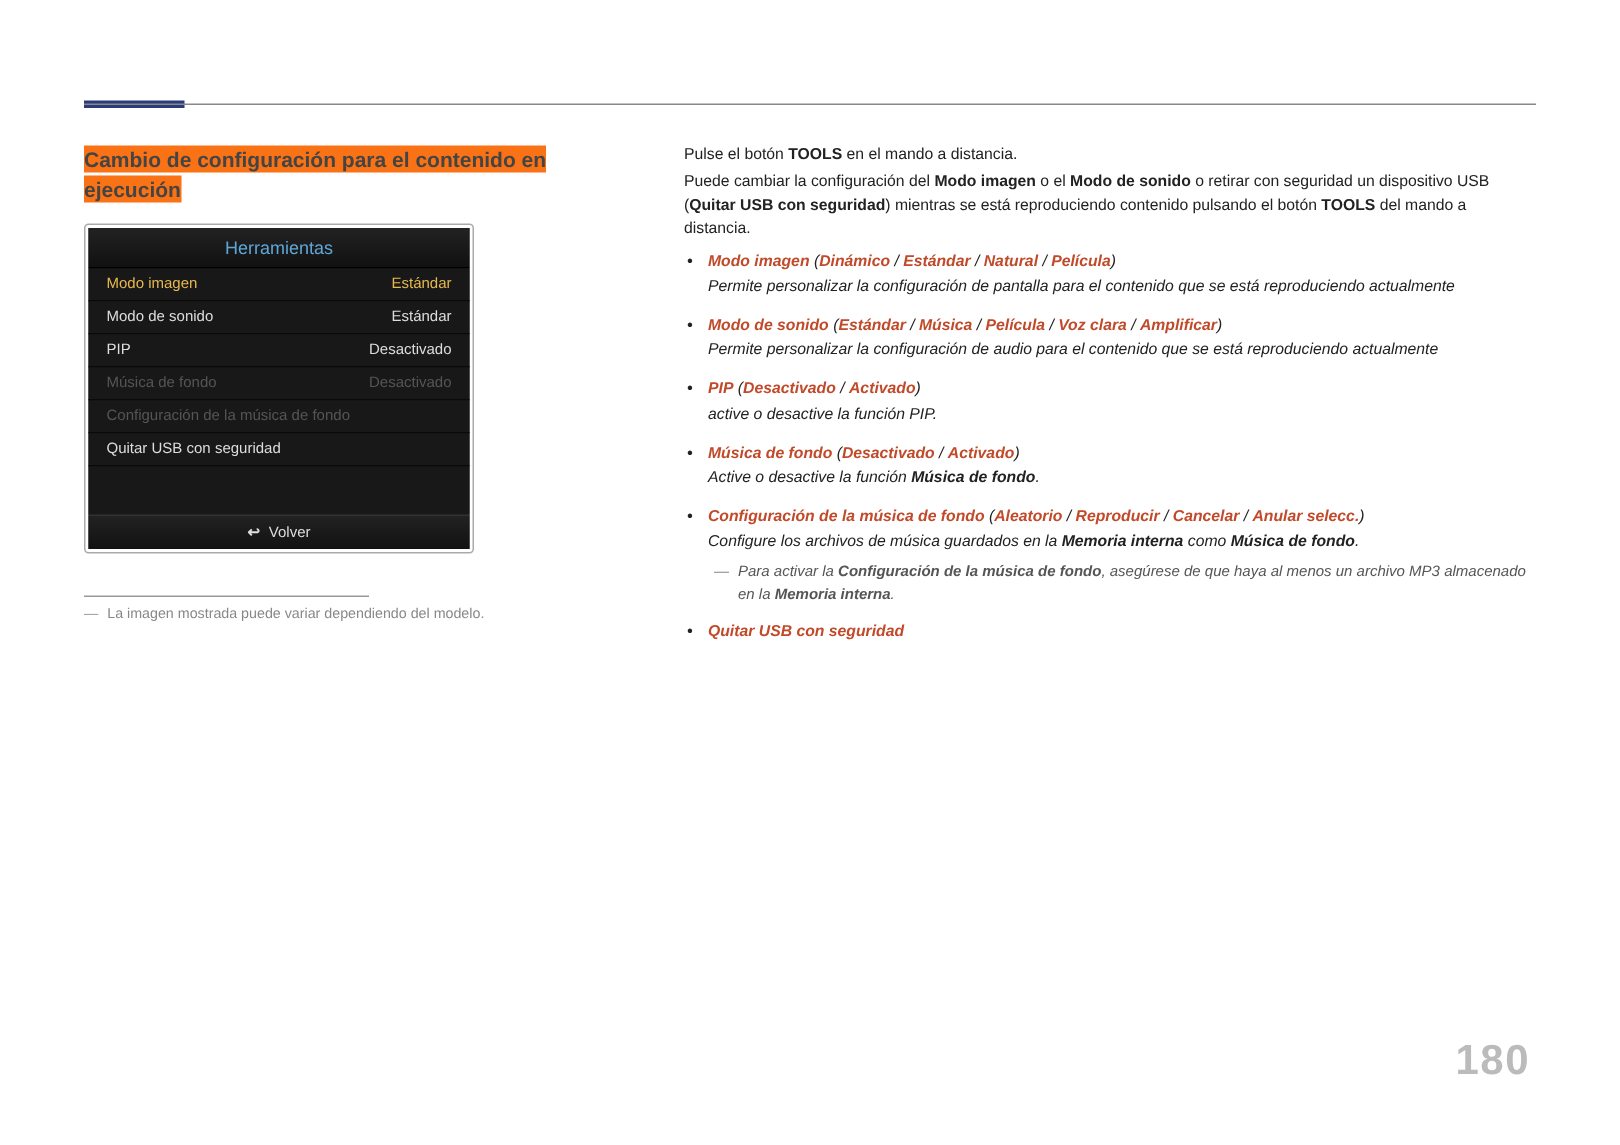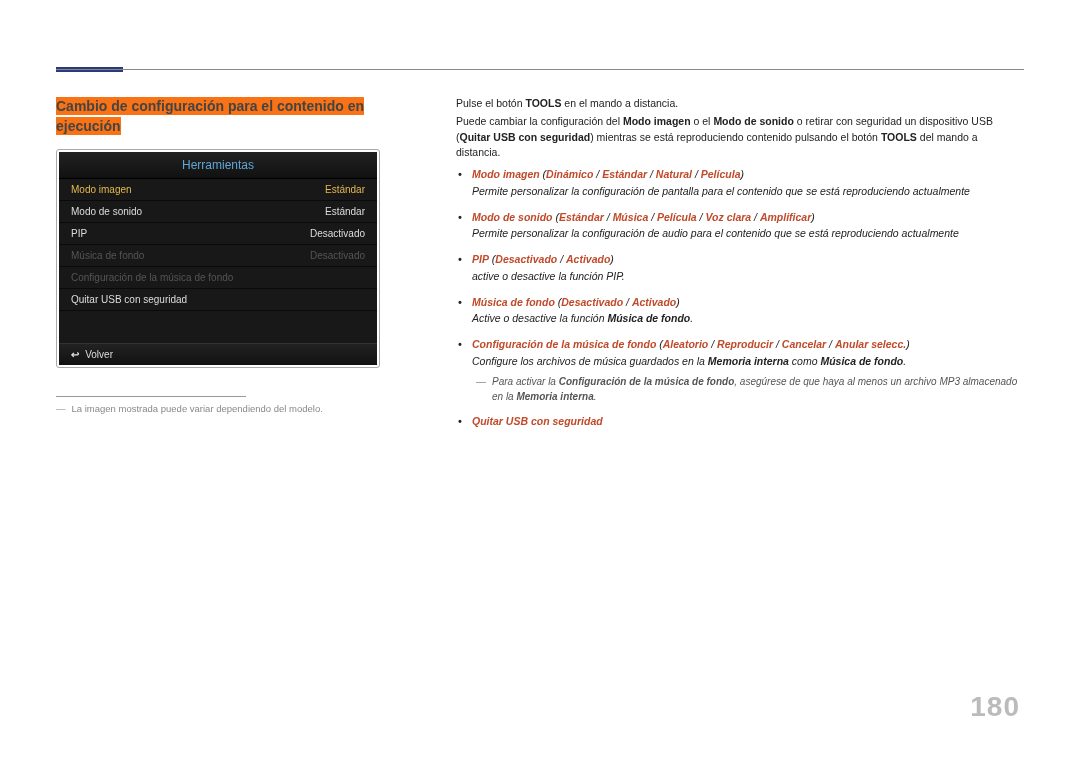--- a/index.html
+++ b/index.html
@@ -49,21 +49,21 @@
     font-weight: bold;
     color: #444;
     line-height: 1.45;
   }
   .section-title span {
     background: #f97316;
     padding: 1px 0;
   }
   .ui-box {
     margin-top: 12px;
-    width: 324px;
+    width: 260px;
     border: 1px solid #aaa;
     border-radius: 3px;
     padding: 2px;
     background: #fff;
   }
   .ui-inner {
     background: #1a1a1a;
     color: #ddd;
     font-size: 10px;
   }
@@ -87,21 +87,21 @@
   }
   .ui-row.dim { color: #555; }
   .ui-row .label {}
   .ui-row .value {}
   .ui-blank {
     height: 32px;
     background: #181818;
   }
   .ui-footer {
     background: linear-gradient(#222,#111);
-    text-align: left;
+    text-align: center;
     padding: 5px 12px;
     font-size: 10px;
     border-top: 1px solid #333;
   }
   .ui-footer .ret-icon {
     font-weight: bold;
     margin-right: 3px;
   }
   .footnote-divider {
     width: 190px;

